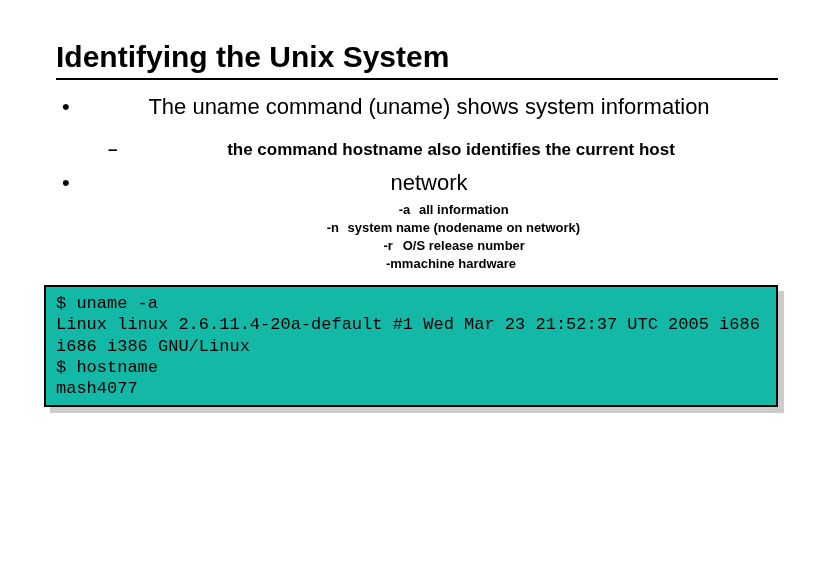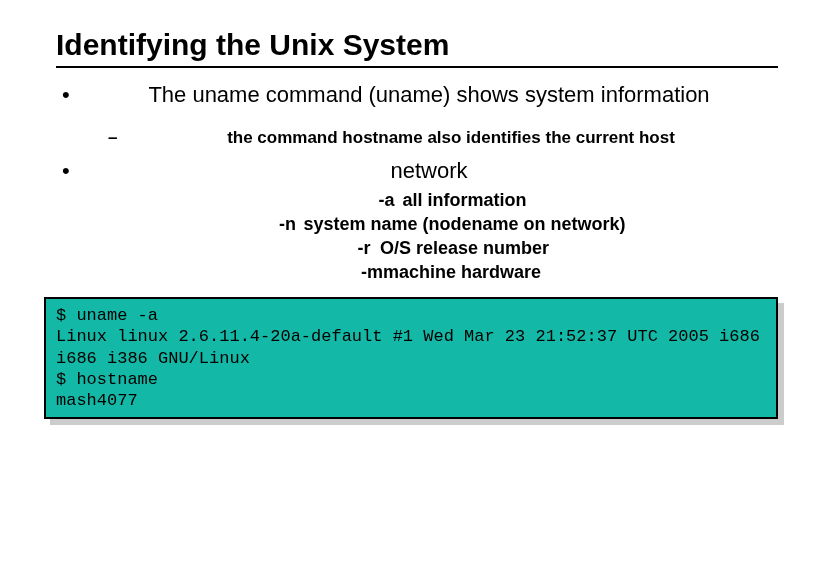--- a/index.html
+++ b/index.html
@@ -11,21 +11,21 @@
     font-family: Arial, Helvetica, sans-serif;
     color: #000;
   }
   .slide {
     box-sizing: border-box;
     padding: 28px 40px 20px 56px;
   }
   .title {
     font-size: 30px;
     font-weight: bold;
-    margin: 0 0 4px 0;
+    margin: 12px 0 4px 0;
   }
   .title-rule {
     border: none;
     border-top: 2px solid #000;
     margin: 0 0 14px 0;
     width: 100%;
   }
   .bullets {
     margin: 0;
     padding: 0 0 0 6px;
@@ -63,21 +63,21 @@
     position: absolute;
     left: 0;
     top: 0;
   }
   .opts {
     margin: 6px 0 14px 0;
     padding: 0 0 0 44px;
     list-style: none;
   }
   .opts > li {
-    font-size: 18px;
+    font-size: 13px;
     font-weight: bold;
     margin: 0 0 3px 0;
   }
   .opt-flag {
     display: inline-block;
     min-width: 22px;
   }
   .term-wrap {
     margin: 6px 0 0 -12px;
     position: relative;

